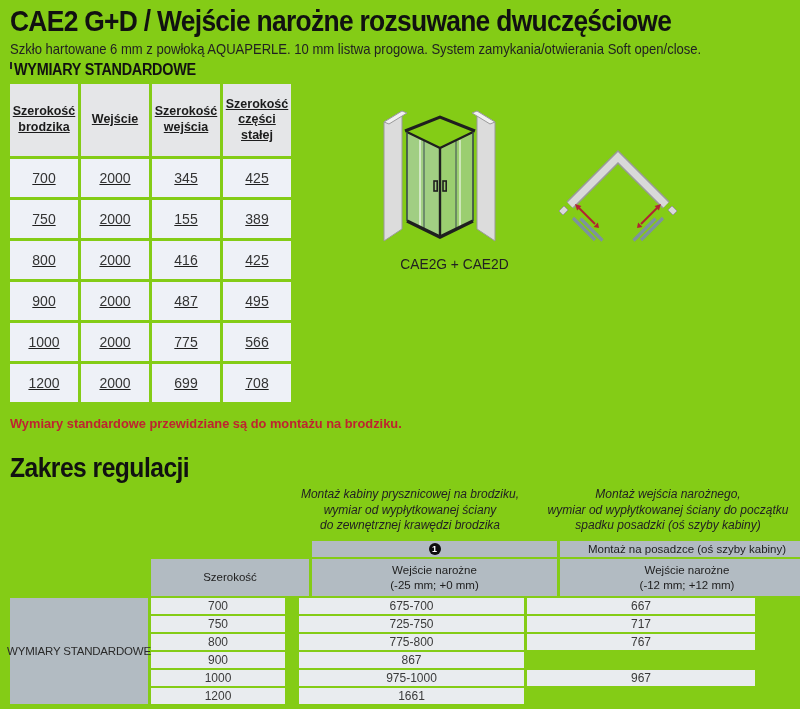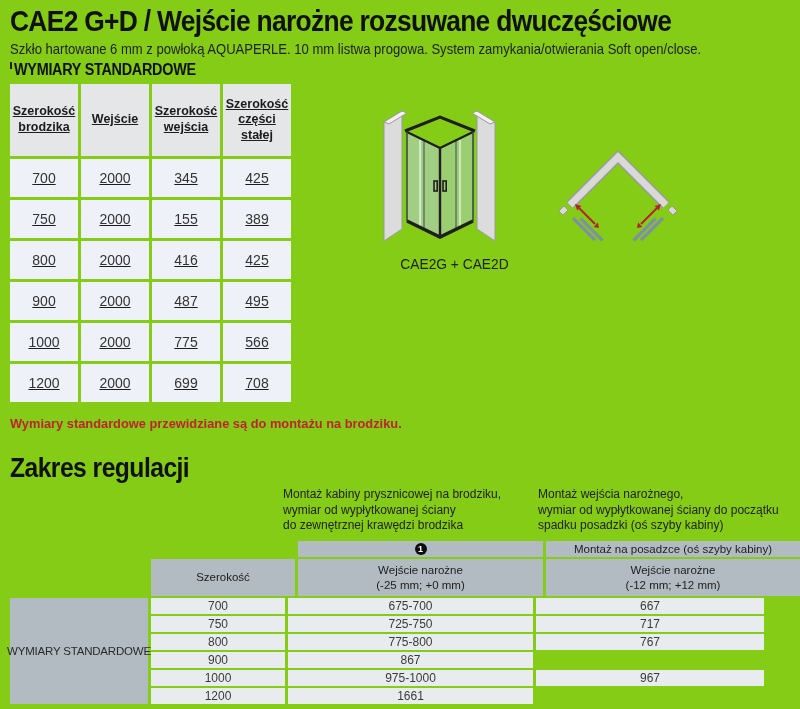--- a/index.html
+++ b/index.html
@@ -32,45 +32,45 @@
     color:var(--note-red);white-space:nowrap;transform:scaleX(.95);transform-origin:0 0;}
 
   .diagram3d{position:absolute;left:372px;top:97px;width:165px;height:158px;}
   .model-label{position:absolute;left:372px;top:256px;width:165px;text-align:center;
     font-size:14.5px;color:#222;transform:scaleX(.95);transform-origin:50% 0;}
   .topview{position:absolute;left:548px;top:143px;width:140px;height:105px;}
 
   .h2{position:absolute;left:10px;top:452px;font-size:28px;font-weight:bold;
     letter-spacing:-0.6px;white-space:nowrap;transform:scaleX(.88);transform-origin:0 0;color:#111;}
 
-  .desc{position:absolute;top:487px;font-size:12px;line-height:1.3;
-    white-space:pre-line;color:#222;}
+  .desc{position:absolute;top:487px;font-size:12px;line-height:1.3;text-align:center;
+    white-space:pre-line;color:#222;font-style:italic;}
   .desc.left{left:283px;width:254px;}
   .desc.right{left:538px;width:260px;}
 
   .regtable{position:absolute;left:10px;top:541px;width:788px;}
   .rrow{display:flex;margin-bottom:2px;}
   .sp{background:transparent;}
   .bcell{background:var(--band-gray);display:flex;align-items:center;justify-content:center;
     font-size:11.5px;color:#1d1d1d;text-align:center;white-space:pre-line;line-height:1.3;}
   .gap{width:3px;flex:none;}
-  .w1{width:138px;flex:none;} .w2{width:144px;flex:none;} .w3{width:245px;flex:none;} .w4{width:254px;flex:none;}
+  .w1{width:138px;flex:none;} .w2{width:158px;flex:none;} .w3{width:245px;flex:none;} .w4{width:254px;flex:none;}
   .h16{height:16px;} .h36{height:37px;}
   .marker{display:inline-block;width:12px;height:12px;border-radius:50%;background:#0d0d0d;
     color:#fff;font-size:9px;font-weight:bold;line-height:12px;text-align:center;}
   .databand{display:flex;}
   .rowlabel{background:var(--band-gray);width:138px;flex:none;display:flex;align-items:center;
     justify-content:center;font-size:11.5px;color:#2a2a2a;white-space:nowrap;letter-spacing:-0.2px;}
   .datarows{display:flex;flex-direction:column;margin-left:3px;flex:1;}
   .dr{display:flex;margin-bottom:2px;}
   .dr:last-child{margin-bottom:0;}
   .dc{background:var(--row-light);height:16px;font-size:12px;color:#3a3a3a;text-align:center;
     line-height:16px;margin-right:3px;}
   .dr .dc:nth-child(1){width:134px;}
-  .dr .dc:nth-child(2){width:245px;}
+  .dr .dc:nth-child(2){width:225px;margin-left:11px;}
   .dr .dc:nth-child(3){width:228px;margin-right:0;}
 
   svg .wallfill{fill:var(--wall-gray);stroke:var(--wall-edge);stroke-width:1;}
   svg .glass{fill:var(--glass-blue);fill-opacity:.55;stroke:var(--frame-dark);stroke-width:1;}
   svg .rail{stroke:#1f1f1f;fill:none;}
   svg .thinedge{stroke:#3b4a54;stroke-width:1;fill:none;}
   svg .panelbar{stroke:#7d929f;stroke-width:3.2;fill:none;}
   svg .arrowline{stroke:var(--arrow-red);stroke-width:2;fill:none;}
   svg .arrowhead{fill:var(--arrow-red);}
 </style>

